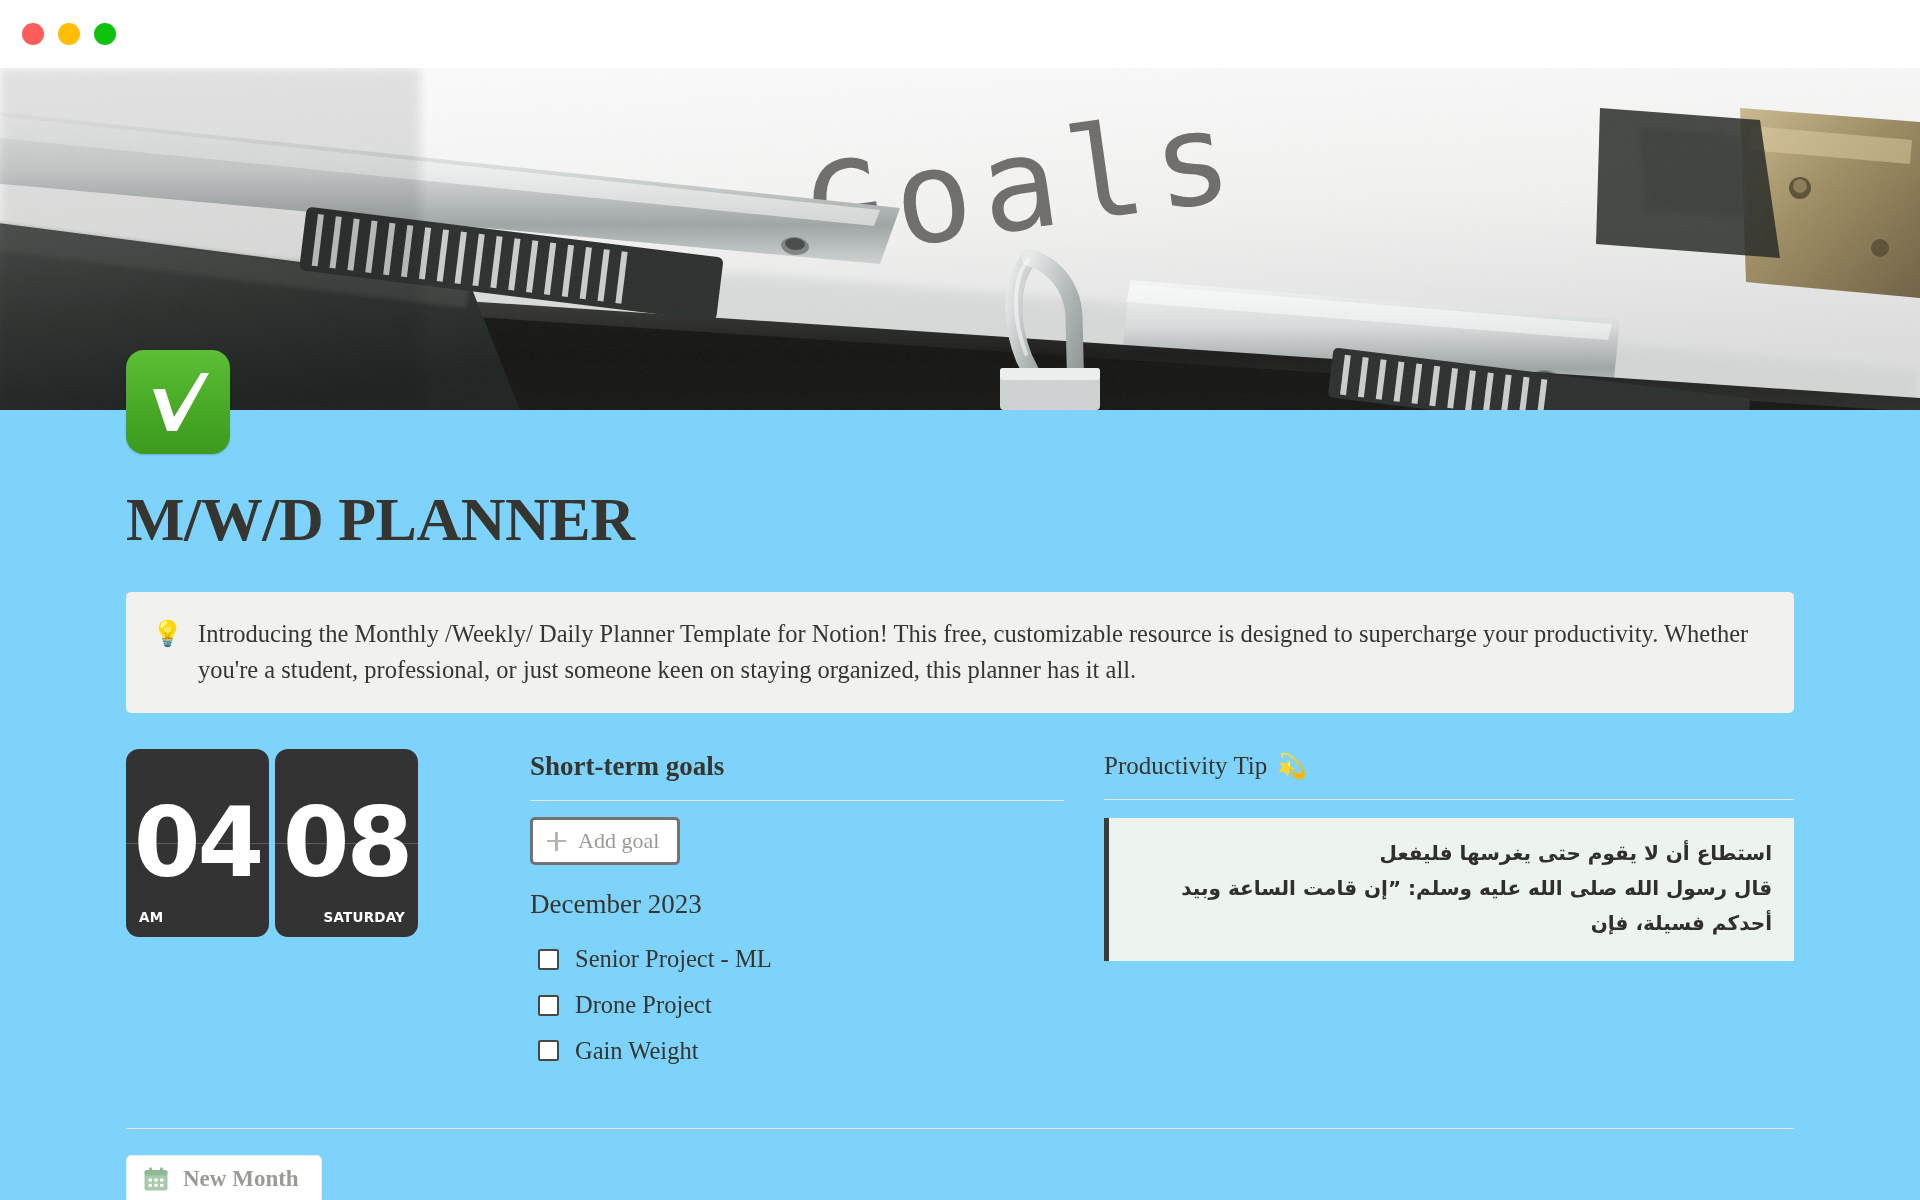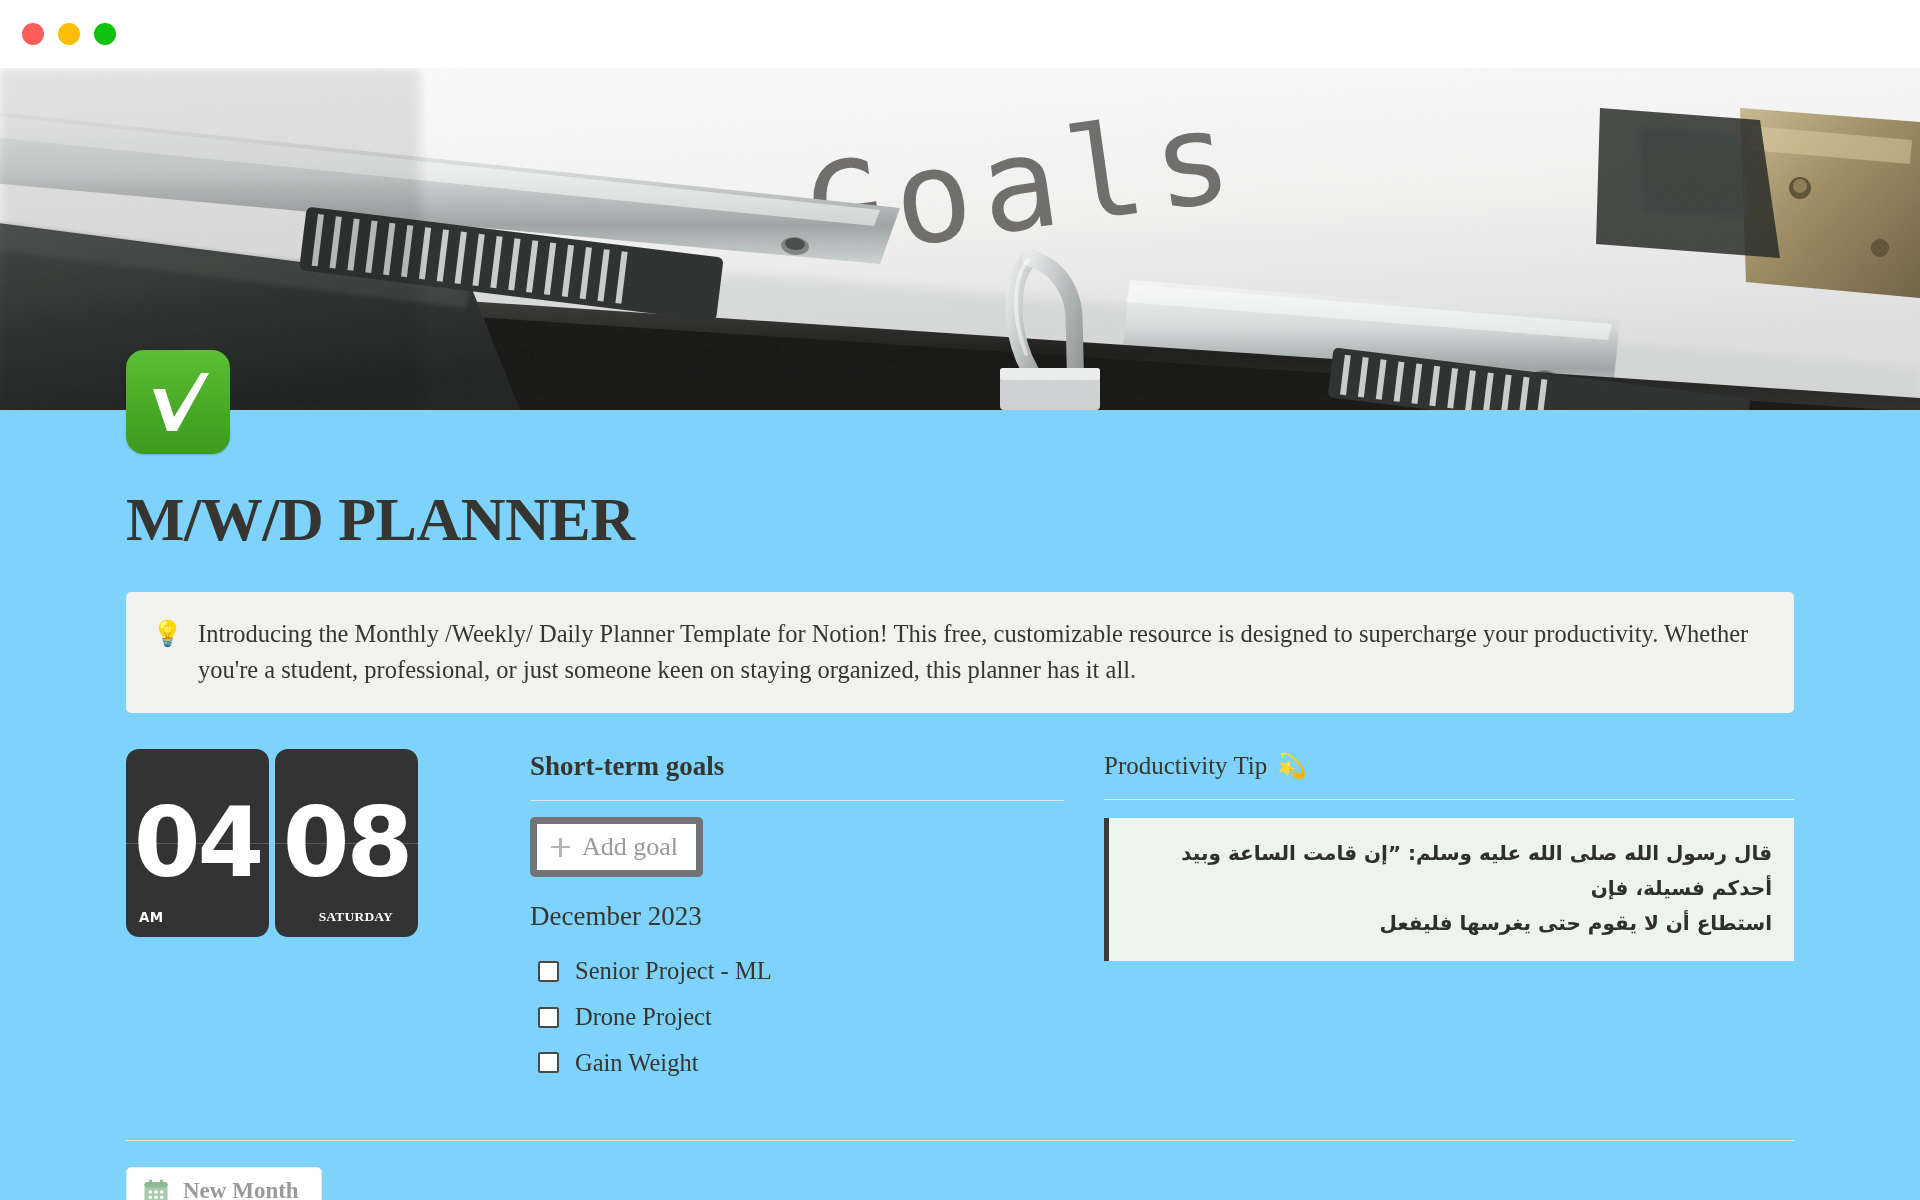--- a/index.html
+++ b/index.html
@@ -157,46 +157,46 @@
   .flip-label {
     position: absolute;
     bottom: 12px;
     color: #ffffff;
     font-size: 13.5px;
     font-weight: 800;
     letter-spacing: 0.2px;
     font-family: "DejaVu Sans", sans-serif;
   }
   .flip-label.left  { left: 13px; }
-  .flip-label.right { right: 25px; font-family: Liberation Serif, serif; }
+  .flip-label.right { right: 13px; }
 
   
   .section-head {
     font-size: 27px;
     font-weight: 700;
     color: #37352f;
     line-height: 1.3;
     font-family: "Liberation Serif", "DejaVu Serif", serif;
   }
   .rule {
     height: 1px;
     background: #e6e6e4;
     margin: 16px 0 0 0;
   }
   .add-btn {
     display: inline-flex;
     align-items: center;
     gap: 12px;
     margin-top: 16px;
     padding: 8px 18px 8px 14px;
-    border: 7px solid #737373;
+    border: 3px solid #737373;
     border-radius: 5px;
     background: #ffffff;
     color: #9b9a97;
-    font-size: 26px;
+    font-size: 22px;
     font-family: "Liberation Serif", "DejaVu Serif", serif;
     cursor: pointer;
   }
   .plus-icon {
     width: 19px; height: 19px;
     position: relative;
     display: inline-block;
   }
   .plus-icon::before, .plus-icon::after {
     content: "";
@@ -493,22 +493,22 @@
           </div>
         </div>
 
         <div class="col-tip">
           <div class="tip-head">
             <span>Productivity Tip</span>
             <span class="comet-icon">💫</span>
           </div>
           <div class="rule"></div>
           <div class="quote">
+            <div class="quote-text">استطاع أن لا يقوم حتى يغرسها  فليفعل</div>
             <div class="quote-text">قال رسول الله صلى الله عليه وسلم: ”إن قامت الساعة وبيد أحدكم فسيلة، فإن</div>
-            <div class="quote-text">استطاع أن لا يقوم حتى يغرسها  فليفعل</div>
           </div>
         </div>
       </div>
 
       
       <div class="bottom-rule"></div>
 
       <div class="new-month-btn">
         <svg class="cal-icon" viewBox="0 0 26 26">
           <rect x="1.5" y="4" width="23" height="20.5" rx="2.5" fill="#a8c9ab"></rect>

